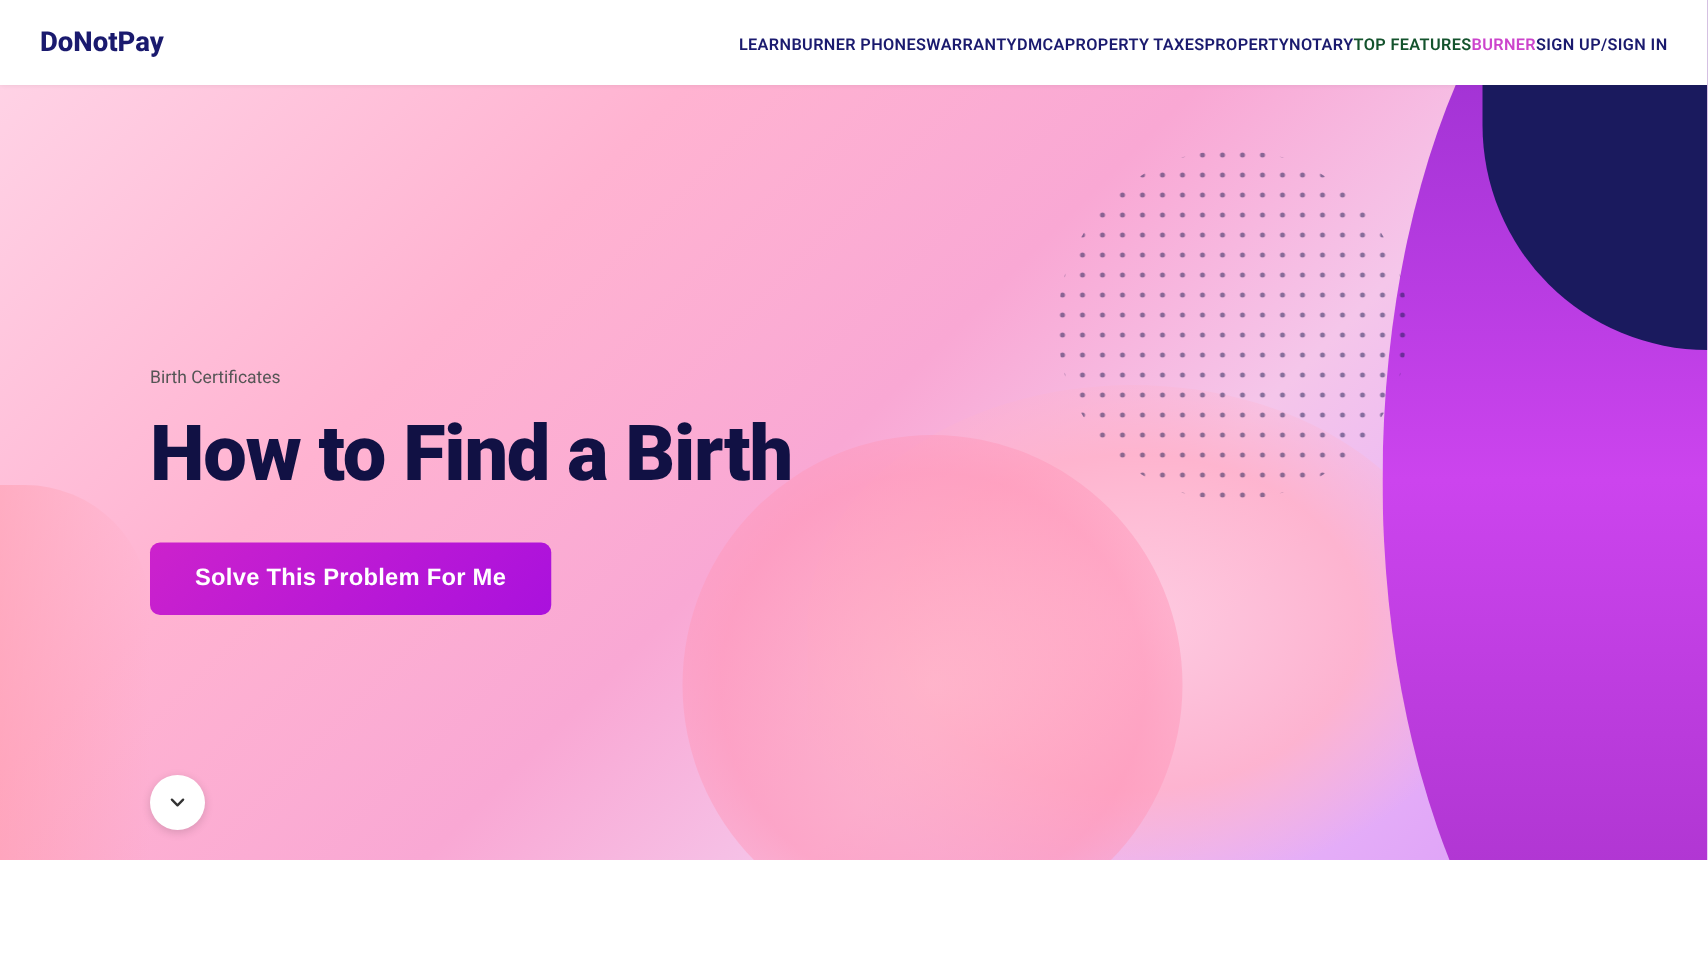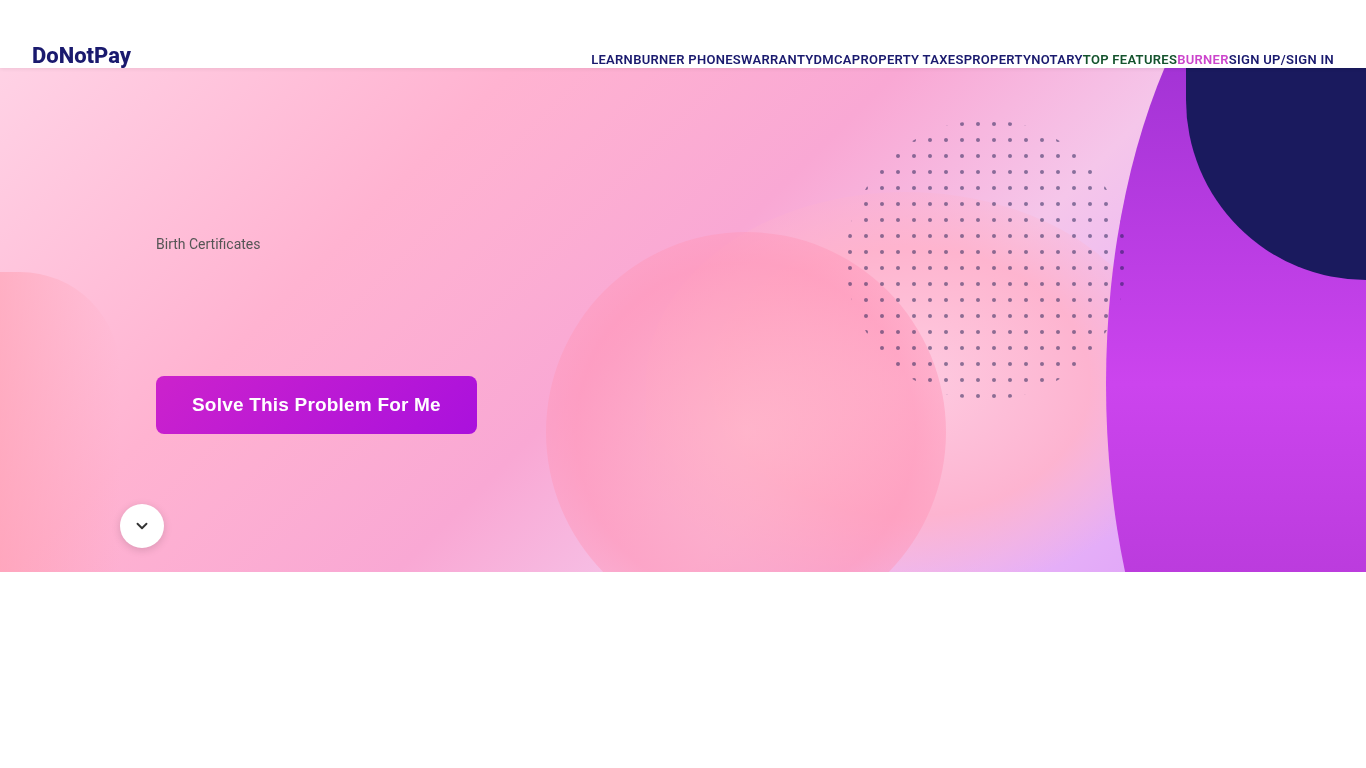--- a/index.html
+++ b/index.html
@@ -17,21 +17,21 @@
 
     
     .navbar {
       position: fixed;
       top: 0;
       left: 0;
       width: 100%;
       height: 68px;
       background: #fff;
       display: flex;
-      align-items: flex-end;
+      align-items: center;
       padding: 0 32px;
       z-index: 100;
       box-shadow: 0 1px 4px rgba(0,0,0,0.07);
     }
 
     .navbar-logo {
       font-size: 22px;
       font-weight: 800;
       color: #1a1a6e;
       text-decoration: none;
@@ -61,27 +61,26 @@
     }
 
     .navbar-links a.latest {
       color: #cc44cc;
     }
 
     
     .hero {
       position: relative;
       width: 1366px;
-      height: 572px;
+      height: 688px;
       background: linear-gradient(135deg, #ffd6e8 0%, #ffb3d1 30%, #f9a8d4 50%, #f5c6ea 65%, #e8b4f8 80%, #d896f8 100%);
       display: flex;
       align-items: center;
       overflow: hidden;
       padding-top: 68px;
-      padding-left: 36px;
     }
 
     
     .blob-pink-bottom {
       position: absolute;
       bottom: -60px;
       left: 40%;
       width: 400px;
       height: 400px;
       background: radial-gradient(circle, #ffb3c8 0%, #ff99bb 60%, transparent 100%);
@@ -246,21 +245,21 @@
           <use href="#mask-shape"></use>
         </clipPath>
       </defs>
       <rect width="280" height="280" fill="url(#dots)" clip-path="url(#dot-clip)"></rect>
     </svg>
   </div>
 
   <div class="hero-content">
     <p class="breadcrumb">Birth Certificates</p>
     <h1 class="hero-title">
-      <br>
+      <span>How to Find a Birth</span><br>
     </h1>
     <button class="cta-button">Solve This Problem For Me</button>
   </div>
 
   <button class="scroll-down">
     <svg viewBox="0 0 24 24" fill="none" stroke="#333" stroke-width="2.5" stroke-linecap="round" stroke-linejoin="round">
       <polyline points="6 9 12 15 18 9"></polyline>
     </svg>
   </button>
 

